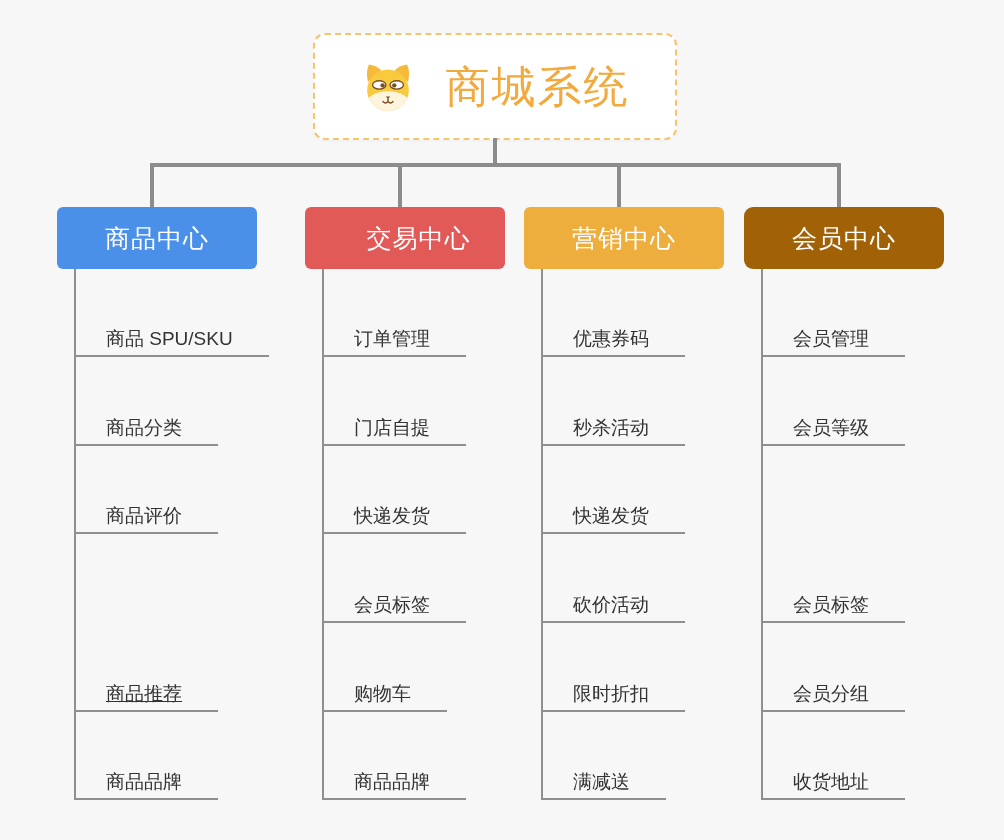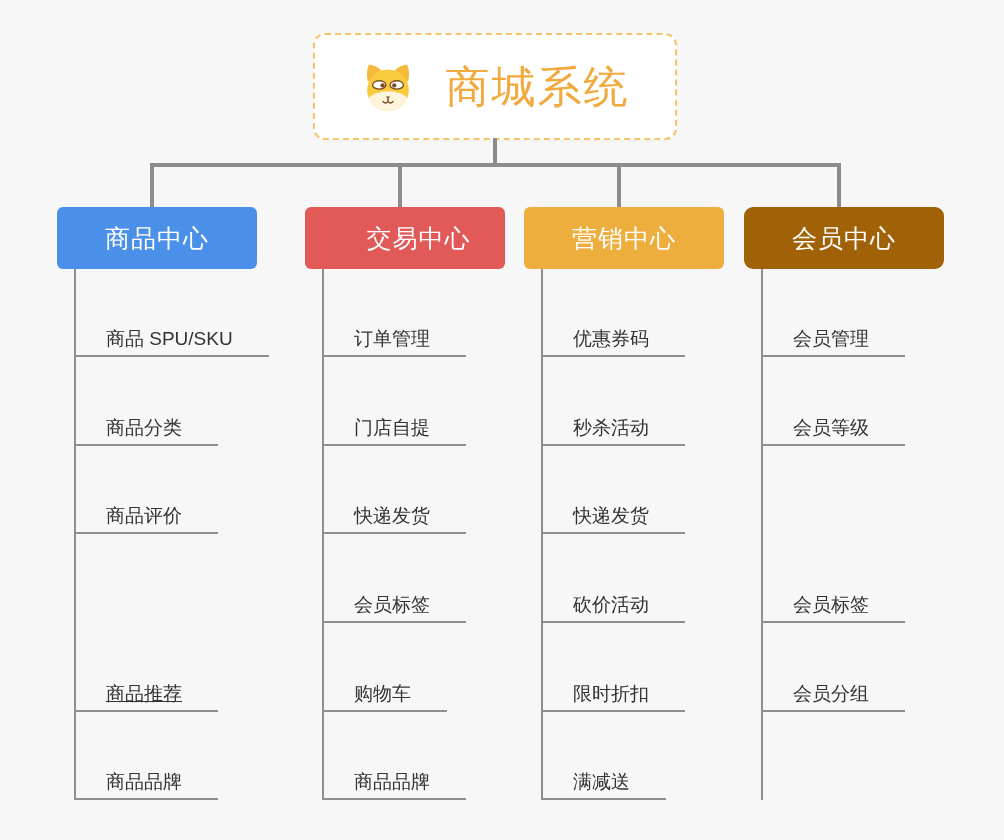--- a/index.html
+++ b/index.html
@@ -157,13 +157,14 @@
     <div class="child-node" style="left: 541px; top: 754px;">满减送</div>
     <div class="connector" style="left: 837px; top: 163px; width: 4px; height: 46px;"></div>
     <div class="branch-header" style="left: 744px; background: #a16207; border-radius: 9px;">
       <span class="branch-label">会员中心</span>
     </div>
     <div class="child-vline" style="left: 761px; top: 269px; height: 531px;"></div>
     <div class="child-node" style="left: 761px; top: 311px;">会员管理</div>
     <div class="child-node" style="left: 761px; top: 400px;">会员等级</div>
     <div class="child-node" style="left: 761px; top: 577px;">会员标签</div>
     <div class="child-node" style="left: 761px; top: 666px;">会员分组</div>
+    <div class="child-node" style="left: 761px; top: 754px;">收货地址</div>
   </div>
 
 </body></html>

